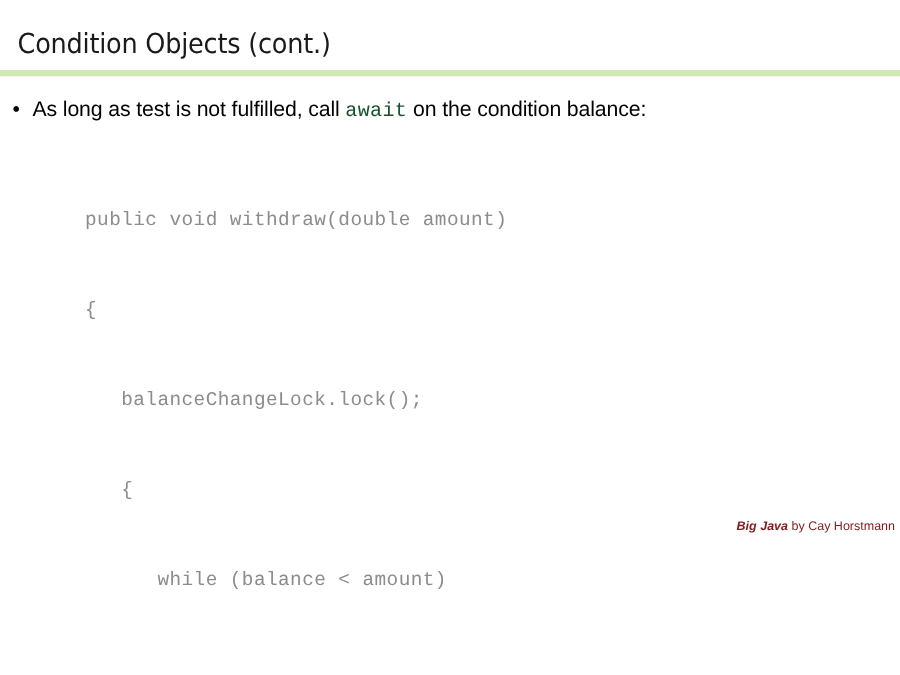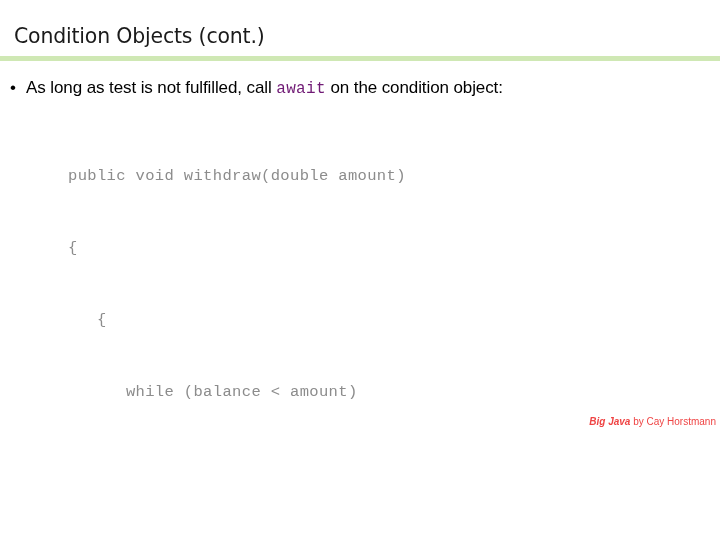--- a/index.html
+++ b/index.html
@@ -74,21 +74,21 @@
     font-family: "Liberation Sans", sans-serif;
     font-size: 17px;
     line-height: 24px;
     color: #000000;
     white-space: nowrap;
     letter-spacing: -0.1px;
   }
   .bullet-text .code-inline {
     font-family: "Liberation Mono", monospace;
     font-size: 16px;
-    color: #701a75;
+    color: #14532d;
     letter-spacing: 0.3px;
   }
 
   
   .code-block {
     position: absolute;
     left: 26px;
     top: 116px;
     width: 660px;
     font-family: "Liberation Mono", monospace;
@@ -104,21 +104,21 @@
     margin-left: 42px;
   }
 
   
   .footer {
     position: absolute;
     right: 4px;
     bottom: 4px;
     text-align: right;
     font-family: "Liberation Sans", sans-serif;
-    color: #ef4444;
+    color: #7f1d1d;
   }
   .footer-line1 {
     font-size: 10px;
     line-height: 14px;
     white-space: nowrap;
   }
   .footer-line1 .book {
     font-style: italic;
     font-weight: bold;
   }
@@ -136,26 +136,27 @@
 
 <div class="slide">
 
   <div class="title-block">
     <div class="slide-title">Condition Objects (cont.)</div>
     <div class="title-rule"></div>
   </div>
 
   <div class="bullet-row">
     <span class="bullet-dot">•</span>
-    <span class="bullet-text"><span>As long as test is not fulfilled, call </span><span class="code-inline">await</span><span> on the condition object:</span></span>
+    <span class="bullet-text"><span>As long as test is not fulfilled, call </span><span class="code-inline">await</span><span> on the condition balance:</span></span>
   </div>
 
   <div class="code-block">
     <div class="code-line">public void withdraw(double amount)</div>
     <div class="code-line">{</div>
+    <div class="code-line">   balanceChangeLock.lock();</div>
     <div class="code-line">   {</div>
     <div class="code-line">      while (balance &lt; amount)</div>
     
     
     
     
     
     
     
     

